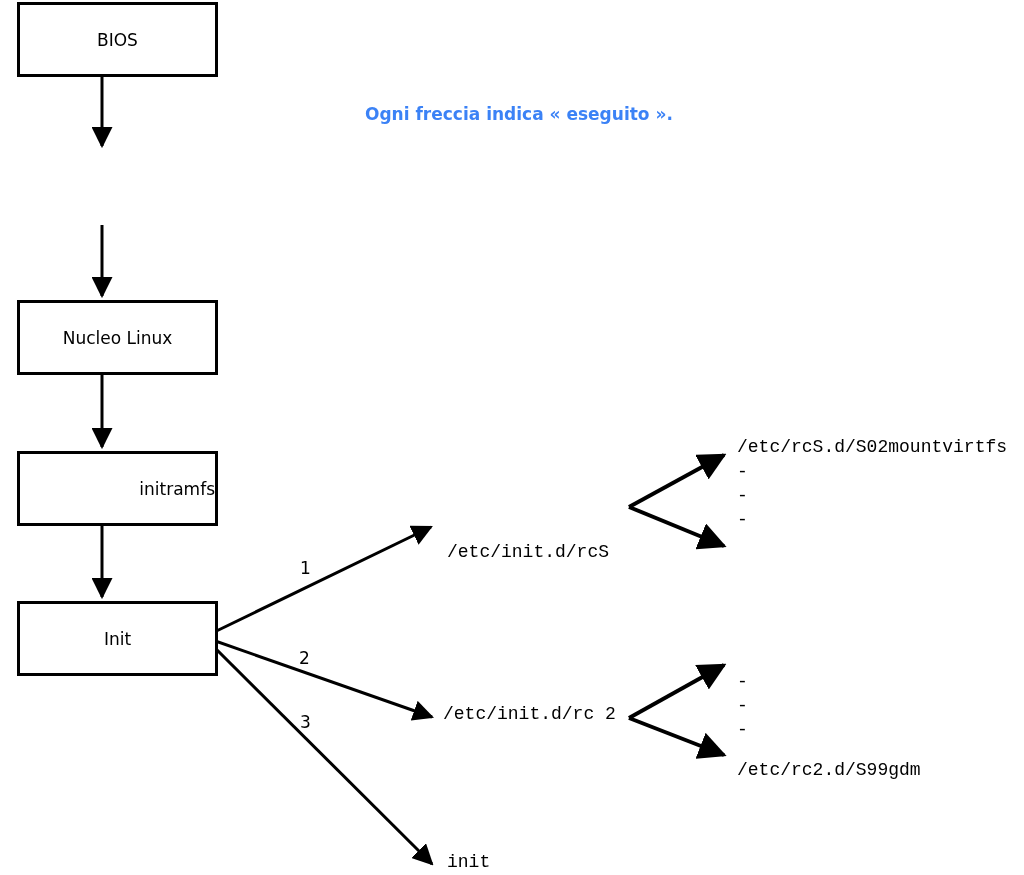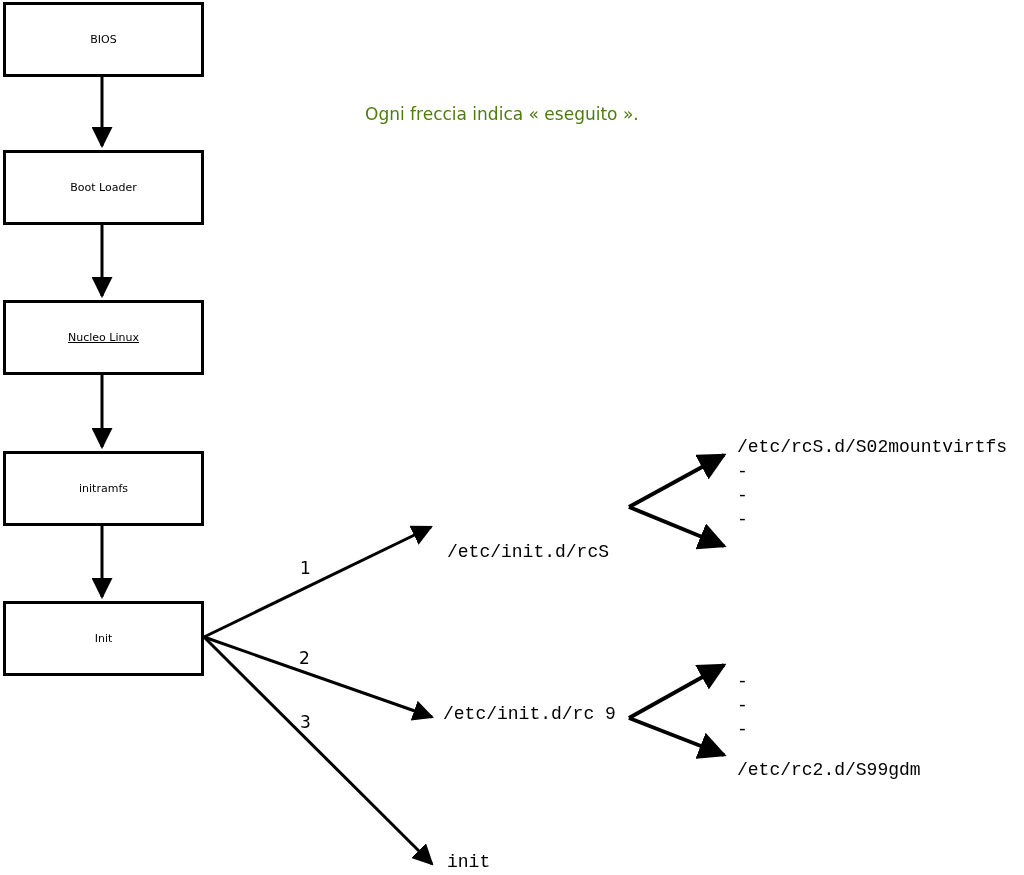--- a/index.html
+++ b/index.html
@@ -18,35 +18,35 @@
   }
   .arrow-layer {
     position: absolute;
     left: 0;
     top: 0;
     width: 1024px;
     height: 875px;
   }
   .node-box {
     position: absolute;
-    left: 3px;
+    left: 17px;
     width: 195px;
     height: 69px;
     border: 3px solid #000000;
     background: #ffffff;
     display: flex;
     align-items: center;
     justify-content: center;
-    font-size: 11px;
+    font-size: 17px;
     white-space: pre;
   }
   .box-bios       { top: 2px; }
   .box-bootloader { top: 150px; }
-  .box-kernel     { top: 300px; text-decoration: underline; }
-  .box-initramfs  { top: 451px; }
+  .box-kernel     { top: 300px; }
+  .box-initramfs  { top: 451px; justify-content: flex-end; }
   .box-init       { top: 601px; }
 
   .mono-label {
     position: absolute;
     font-family: "Liberation Mono", monospace;
     font-size: 18px;
     line-height: 20px;
     white-space: pre;
     color: #000000;
   }
@@ -54,21 +54,22 @@
     position: absolute;
     font-size: 17px;
     color: #000000;
   }
   .caption {
     position: absolute;
     left: 365px;
     top: 104px;
     font-size: 17px;
     white-space: pre;
-    color: #4d7c0f;
+    color: #3b82f6;
+    font-weight: bold;
   }
 </style>
 </head>
 <body>
 
 <div class="canvas">
 
   <svg class="arrow-layer" width="1024" height="875" viewBox="0 0 1024 875" xmlns="http://www.w3.org/2000/svg">
     <defs>
       <marker id="arrow" viewBox="0 0 10 10" refX="9" refY="5" markerWidth="7" markerHeight="7" orient="auto" markerUnits="strokeWidth">
@@ -90,39 +91,36 @@
 
     <line x1="629" y1="718" x2="724" y2="665" stroke="#000" stroke-width="4" marker-end="url(#arrow)"></line>
     <line x1="629" y1="718" x2="724" y2="755" stroke="#000" stroke-width="4" marker-end="url(#arrow)"></line>
   </svg>
 
   <div class="caption">Ogni freccia indica « eseguito ».</div>
 
   <div class="node-box box-bios">
     <span>BIOS</span>
   </div>
-  <div class="node-box box-bootloader">
-    <span>Boot Loader</span>
-  </div>
   <div class="node-box box-kernel">
     <span>Nucleo Linux</span>
   </div>
   <div class="node-box box-initramfs">
     <span>initramfs</span>
   </div>
   <div class="node-box box-init">
     <span>Init</span>
   </div>
 
   <div class="num-label" style="left:300px; top:558px;">1</div>
   <div class="num-label" style="left:299px; top:648px;">2</div>
   <div class="num-label" style="left:300px; top:712px;">3</div>
 
   <div class="mono-label" style="left:447px; top:500px;margin-top:42px;">/etc/init.d/rcS</div>
-  <div class="mono-label" style="left:443px; top:704px;">/etc/init.d/rc 9</div>
+  <div class="mono-label" style="left:443px; top:704px;">/etc/init.d/rc 2</div>
   <div class="mono-label" style="left:447px; top:852px;">init</div>
 
   <div class="mono-label" style="left:737px; top:437px;text-align:right;">/etc/rcS.d/S02mountvirtfs</div>
   <div class="mono-label" style="left:737px; top:462px;">-</div>
   <div class="mono-label" style="left:737px; top:486px;">-</div>
   <div class="mono-label" style="left:737px; top:510px;">-</div>
 
   <div class="mono-label" style="left:737px; top:672px;">-</div>
   <div class="mono-label" style="left:737px; top:696px;">-</div>
   <div class="mono-label" style="left:737px; top:720px;">-</div>

